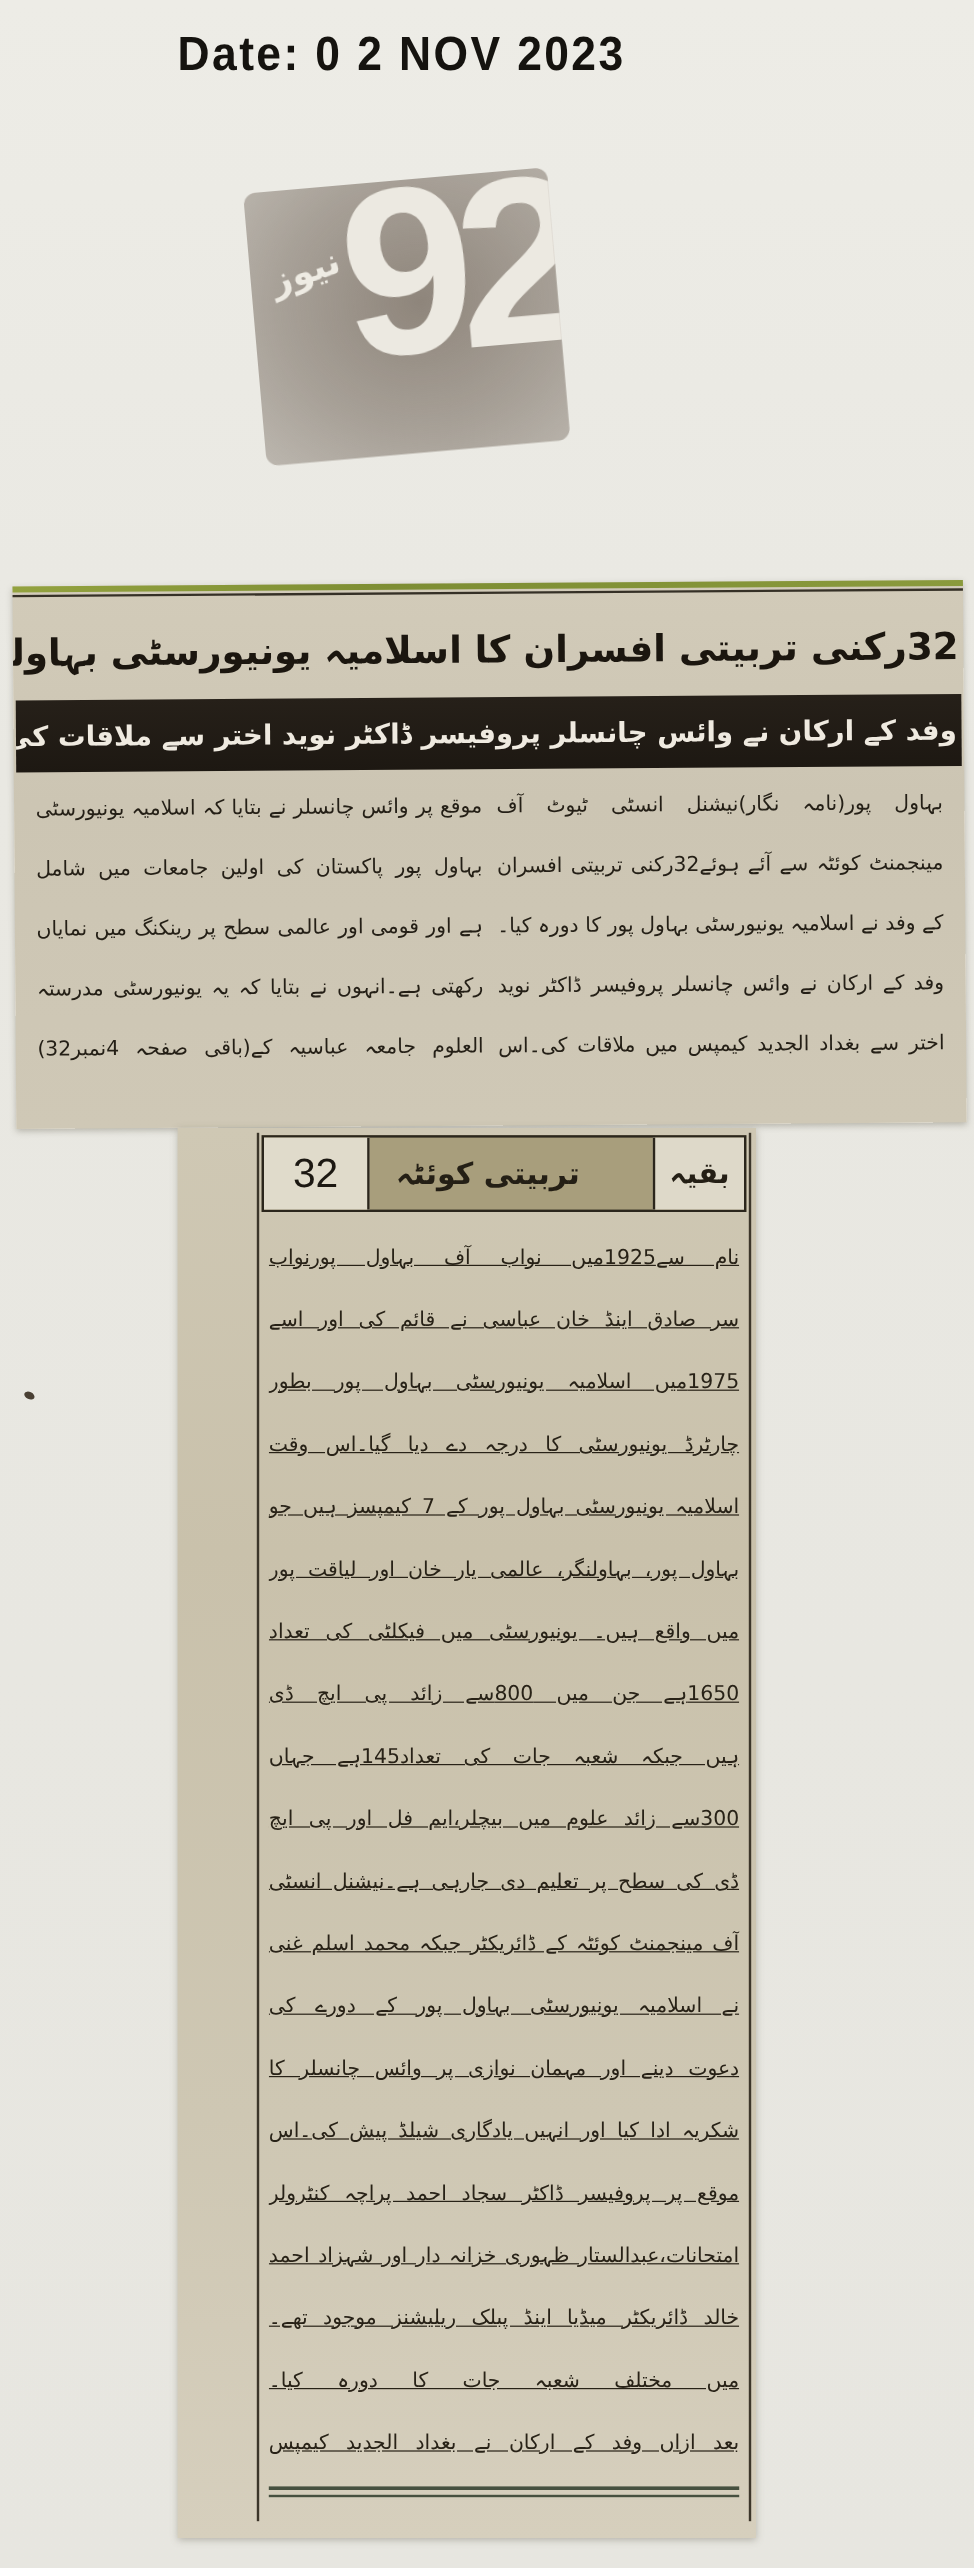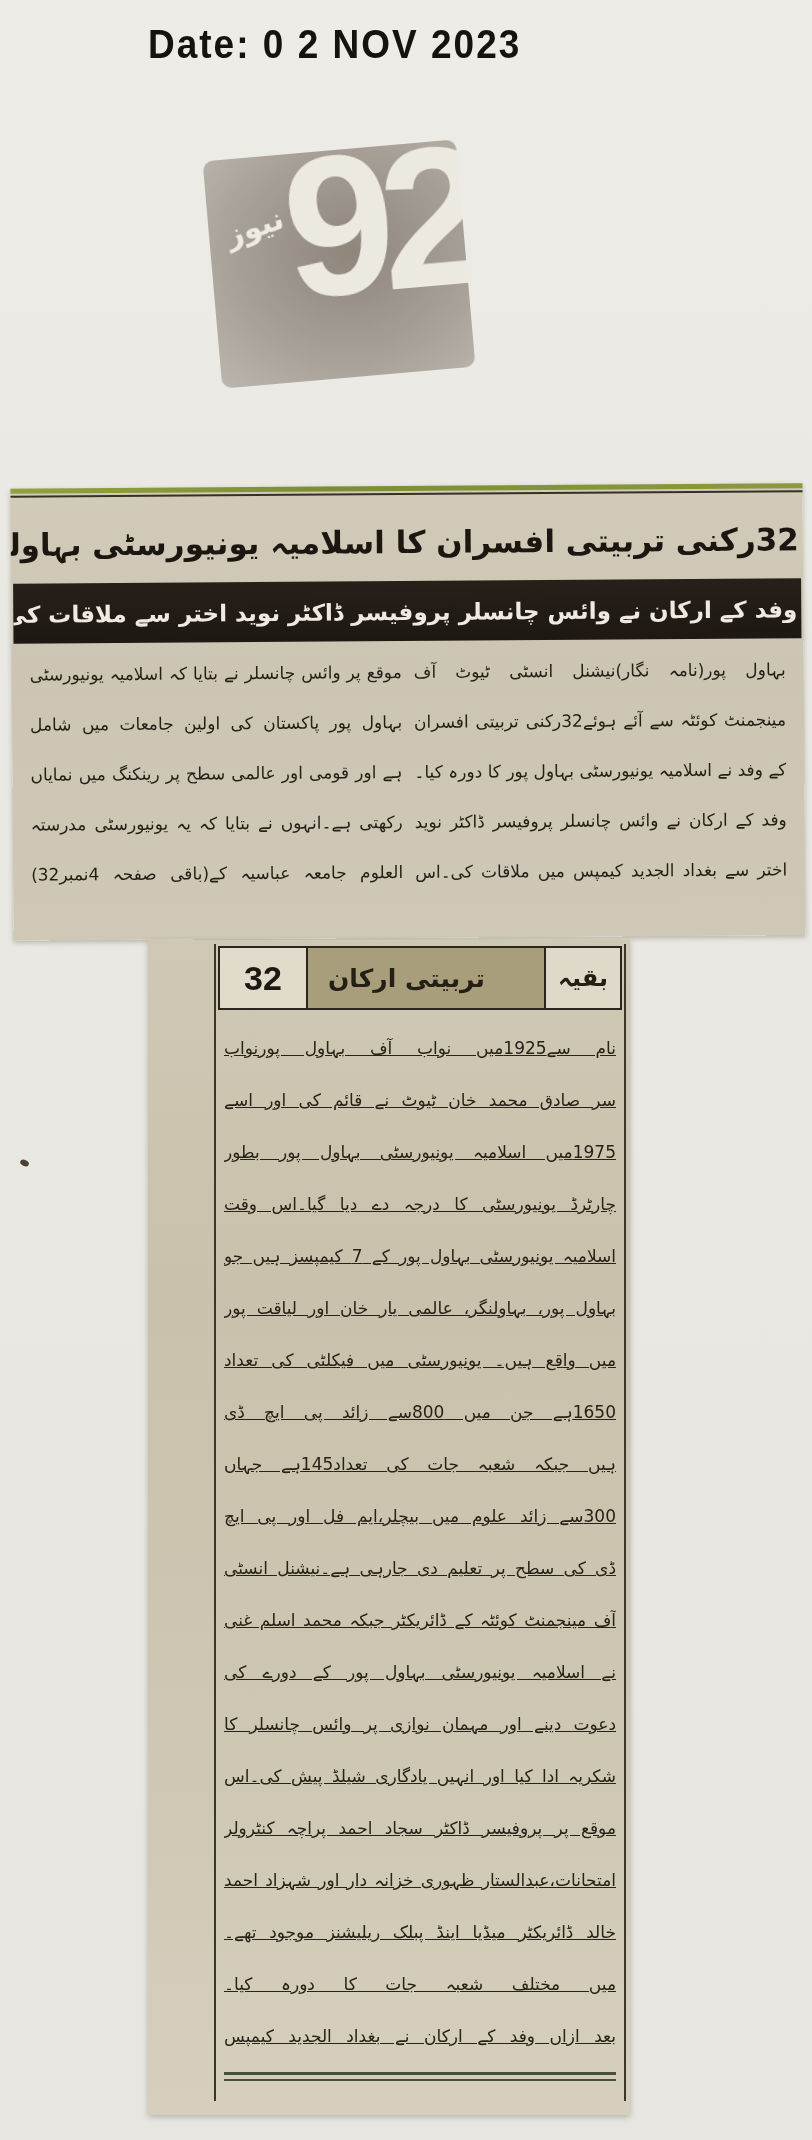--- a/index.html
+++ b/index.html
@@ -66,21 +66,21 @@
     position:absolute;left:66px;top:4px;width:408px;bottom:14px;
     border-left:2px solid #3c362a;border-right:2px solid #3c362a;
   }
   .cont-header{
     display:flex;height:60px;border:2px solid #2b261c;margin:2px 2px 0 2px;
     background:#a89e7c;
   }
   .hcell{display:flex;align-items:center;justify-content:center;}
   .hcell-num{
     width:86px;background:#e0dbcb;border-right:2px solid #2b261c;
-    font-family:"Liberation Sans",sans-serif;font-size:34px;font-weight:700;color:#1c1812;
+    font-family:"Liberation Sans",sans-serif;font-size:34px;font-weight:400;color:#1c1812;
   }
   .hcell-title{
     flex:1;font-size:25px;font-weight:700;color:#241f15;direction:rtl;
   }
   .hcell-label{
     width:74px;background:#ded9c9;border-left:2px solid #2b261c;
     font-size:24px;font-weight:700;color:#241f15;direction:rtl;margin-left:39px;
   }
   .cont-lines{padding:12px 8px 0 8px;}
   .cline{
@@ -128,26 +128,26 @@
     </div>
   </div>
 </div>
 
 <div class="ink-speck"></div>
 
 <div class="clip2">
   <div class="cont-inner">
     <div class="cont-header">
       <div class="hcell hcell-num">32</div>
-      <div class="hcell hcell-title">تربیتی ارکان</div>
+      <div class="hcell hcell-title">تربیتی کوئٹہ</div>
       <div class="hcell hcell-label">بقیہ</div>
     </div>
     <div class="cont-lines">
       <div class="cline">نام سے1925میں نواب آف بہاول پورنواب</div>
-      <div class="cline">سر صادق محمد خان ٹیوٹ نے قائم کی اور اسے</div>
+      <div class="cline">سر صادق اینڈ خان عباسی نے قائم کی اور اسے</div>
       <div class="cline">1975میں اسلامیہ یونیورسٹی بہاول پور بطور</div>
       <div class="cline">چارٹرڈ یونیورسٹی کا درجہ دے دیا گیا۔اس وقت</div>
       <div class="cline">اسلامیہ یونیورسٹی بہاول پور کے 7 کیمپسز ہیں جو</div>
       <div class="cline">بہاول پور، بہاولنگر، عالمی یار خان اور لیاقت پور</div>
       <div class="cline">میں واقع ہیں۔ یونیورسٹی میں فیکلٹی کی تعداد</div>
       <div class="cline">1650ہے جن میں 800سے زائد پی ایچ ڈی</div>
       <div class="cline">ہیں جبکہ شعبہ جات کی تعداد145ہے جہاں</div>
       <div class="cline">300سے زائد علوم میں بیچلر،ایم فل اور پی ایچ</div>
       <div class="cline">ڈی کی سطح پر تعلیم دی جارہی ہے۔نیشنل انسٹی ٹیوٹ</div>
       <div class="cline">آف مینجمنٹ کوئٹہ کے ڈائریکٹر جبکہ محمد اسلم غنی</div>

